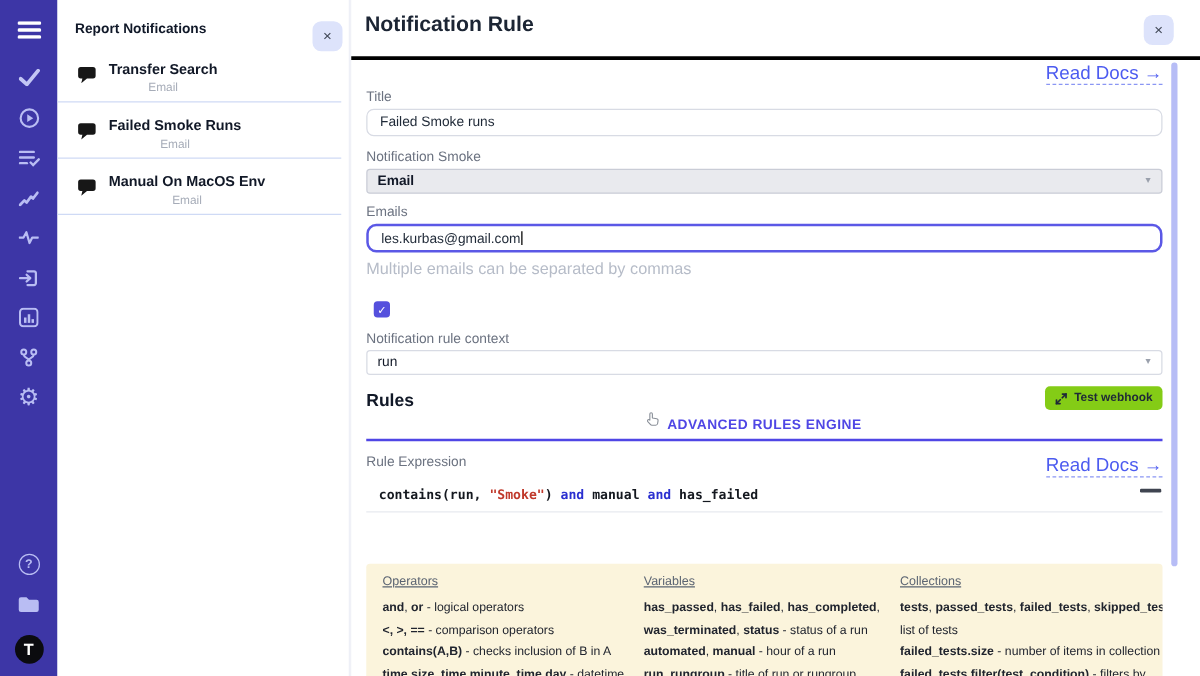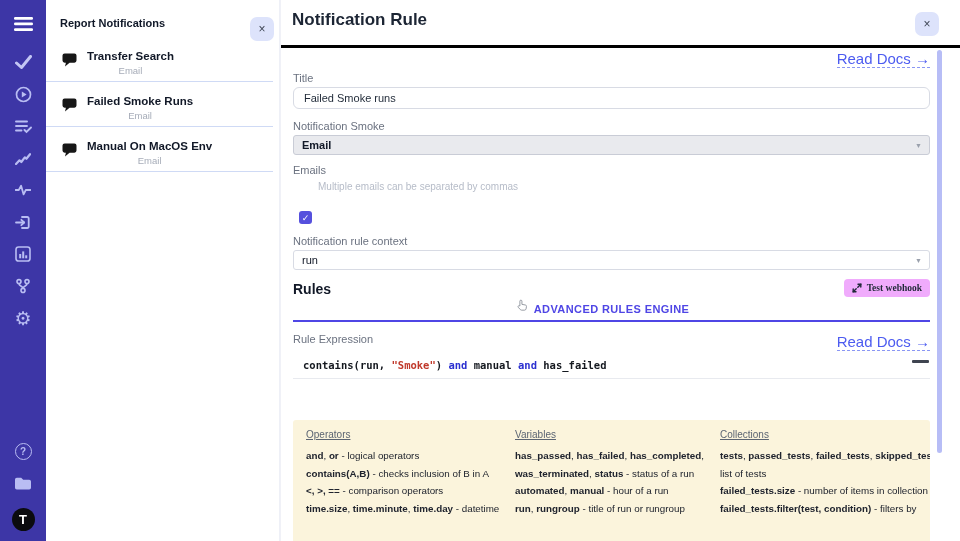--- a/index.html
+++ b/index.html
@@ -47,29 +47,29 @@
   .text-input{box-sizing:border-box;width:100%;height:22px;border:1px solid #d8dbe4;border-radius:6px;
     background:#fff;margin-top:3px;display:flex;align-items:center;padding:0 10px;font-size:11px;color:#1f2937;}
   .select{box-sizing:border-box;width:100%;height:20px;border:1px solid #c9ccd6;border-radius:3px;
     background:#e9eaee;margin-top:3px;display:flex;align-items:center;padding:0 8px;font-size:11px;
     color:#111827;position:relative;cursor:pointer;}
   .select.white{background:#fff;border-color:#d8dbe4;}
   .select .chev{position:absolute;right:7px;top:50%;transform:translateY(-50%);font-size:7px;color:#9aa0ac;}
   .sel-bold{font-weight:600;}
   .email-input{border:2px solid #5b58e6;border-radius:8px;height:23px;}
   .caret{display:inline-block;width:1px;height:11px;background:#000;margin-left:1px;}
-  .helper{font-size:10px;color:#b6bcc8;margin-top:5px;margin-left:25px;}
+  .helper{font-size:13px;color:#b6bcc8;margin-top:5px;}
   .check-row{display:flex;align-items:center;gap:8px;margin:19px 0 0 6px;cursor:pointer;}
   .checkbox{width:13px;height:13px;background:#5550dd;border-radius:3px;color:#fff;font-size:9px;
     display:flex;align-items:center;justify-content:center;flex:0 0 auto;}
   .check-label{font-size:11px;color:#242b38;}
   .rules-row{display:flex;align-items:flex-end;justify-content:space-between;margin-top:9px;}
   .rules-heading{font-size:14px;font-weight:700;color:#111827;}
-  .test-btn{display:flex;align-items:center;gap:5px;background:#f0abfc;border-radius:4px;
-    padding:4px 8px;font-size:9.5px;font-weight:600;color:#1f2937;cursor:pointer;font-family:Liberation Serif, serif;}
+  .test-btn{display:flex;align-items:center;gap:5px;background:#84cc16;border-radius:4px;
+    padding:4px 8px;font-size:9.5px;font-weight:600;color:#1f2937;cursor:pointer;}
   .tab-row{position:relative;height:23px;border-bottom:2px solid #4f46e5;}
   .tab-label{position:absolute;left:0;right:0;bottom:5px;text-align:center;font-size:11px;
     font-weight:700;color:#4f46e5;letter-spacing:.4px;cursor:pointer;}
   .cursor-icon{position:absolute;left:222px;bottom:4px;}
   .expr-row{display:flex;justify-content:space-between;align-items:flex-start;margin-top:11px;}
   .expr-label{font-size:11px;color:#6b7280;}
   .code-area{position:relative;margin-top:8px;height:58px;cursor:text;}
   .code-line{font-family:"DejaVu Sans Mono",monospace;font-size:10.5px;font-weight:700;
     padding-left:10px;color:#14181f;white-space:nowrap;}
   .tok-string{color:#c0392b;}
@@ -233,20 +233,24 @@
       <span>Failed Smoke runs</span>
     </div>
 
     <div class="field-label" style="margin-top:11px">Notification Smoke</div>
     <div class="select">
       <span class="sel-bold">Email</span>
       <span class="chev">▼</span>
     </div>
 
     <div class="field-label">Emails</div>
+    <div class="text-input email-input">
+      <span>les.kurbas@gmail.com</span>
+        <span class="caret"></span>
+    </div>
     <div class="helper">Multiple emails can be separated by commas</div>
 
     <div class="check-row">
       <span class="checkbox">✓</span>
     </div>
 
     <div class="field-label" style="margin-top:11px">Notification rule context</div>
     <div class="select white">
       <span>run</span>
       <span class="chev">▼</span>
@@ -285,22 +289,22 @@
       <div class="code-line"><span class="tok-plain">contains(run, </span><span class="tok-string">"Smoke"</span><span class="tok-plain">) </span><span class="tok-keyword">and</span><span class="tok-plain"> manual </span><span class="tok-keyword">and</span><span class="tok-plain"> has_failed</span></div>
       <div class="code-underline"></div>
       <div class="code-scroll-thumb"></div>
     </div>
 
     <div class="help-panel">
 
     <div>
           <div class="help-col-title">Operators</div>
           <div class="help-row"><b>and</b><span>, </span><b>or</b><span> - logical operators</span></div>
+          <div class="help-row"><b>&lt;, &gt;, ==</b><span> - comparison operators</span></div>
           <div class="help-row"><b>contains(A,B)</b><span> - checks inclusion of B in A</span></div>
-          <div class="help-row"><b>&lt;, &gt;, ==</b><span> - comparison operators</span></div>
           <div class="help-row"><b>time.size</b><span>, </span><b>time.minute</b><span>, </span><b>time.day</b><span> - datetime</span></div>
           <div class="help-row"></div>
         </div>
         <div>
           <div class="help-col-title">Variables</div>
           <div class="help-row"><b>has_passed</b><span>, </span><b>has_failed</b><span>, </span><b>has_completed</b><span>,</span></div>
           <div class="help-row"><b>was_terminated</b><span>, </span><b>status</b><span> - status of a run</span></div>
           <div class="help-row"><b>automated</b><span>, </span><b>manual</b><span> - hour of a run</span></div>
           <div class="help-row"><b>run</b><span>, </span><b>rungroup</b><span> - title of run or rungroup</span></div>
           <div class="help-row"></div>

